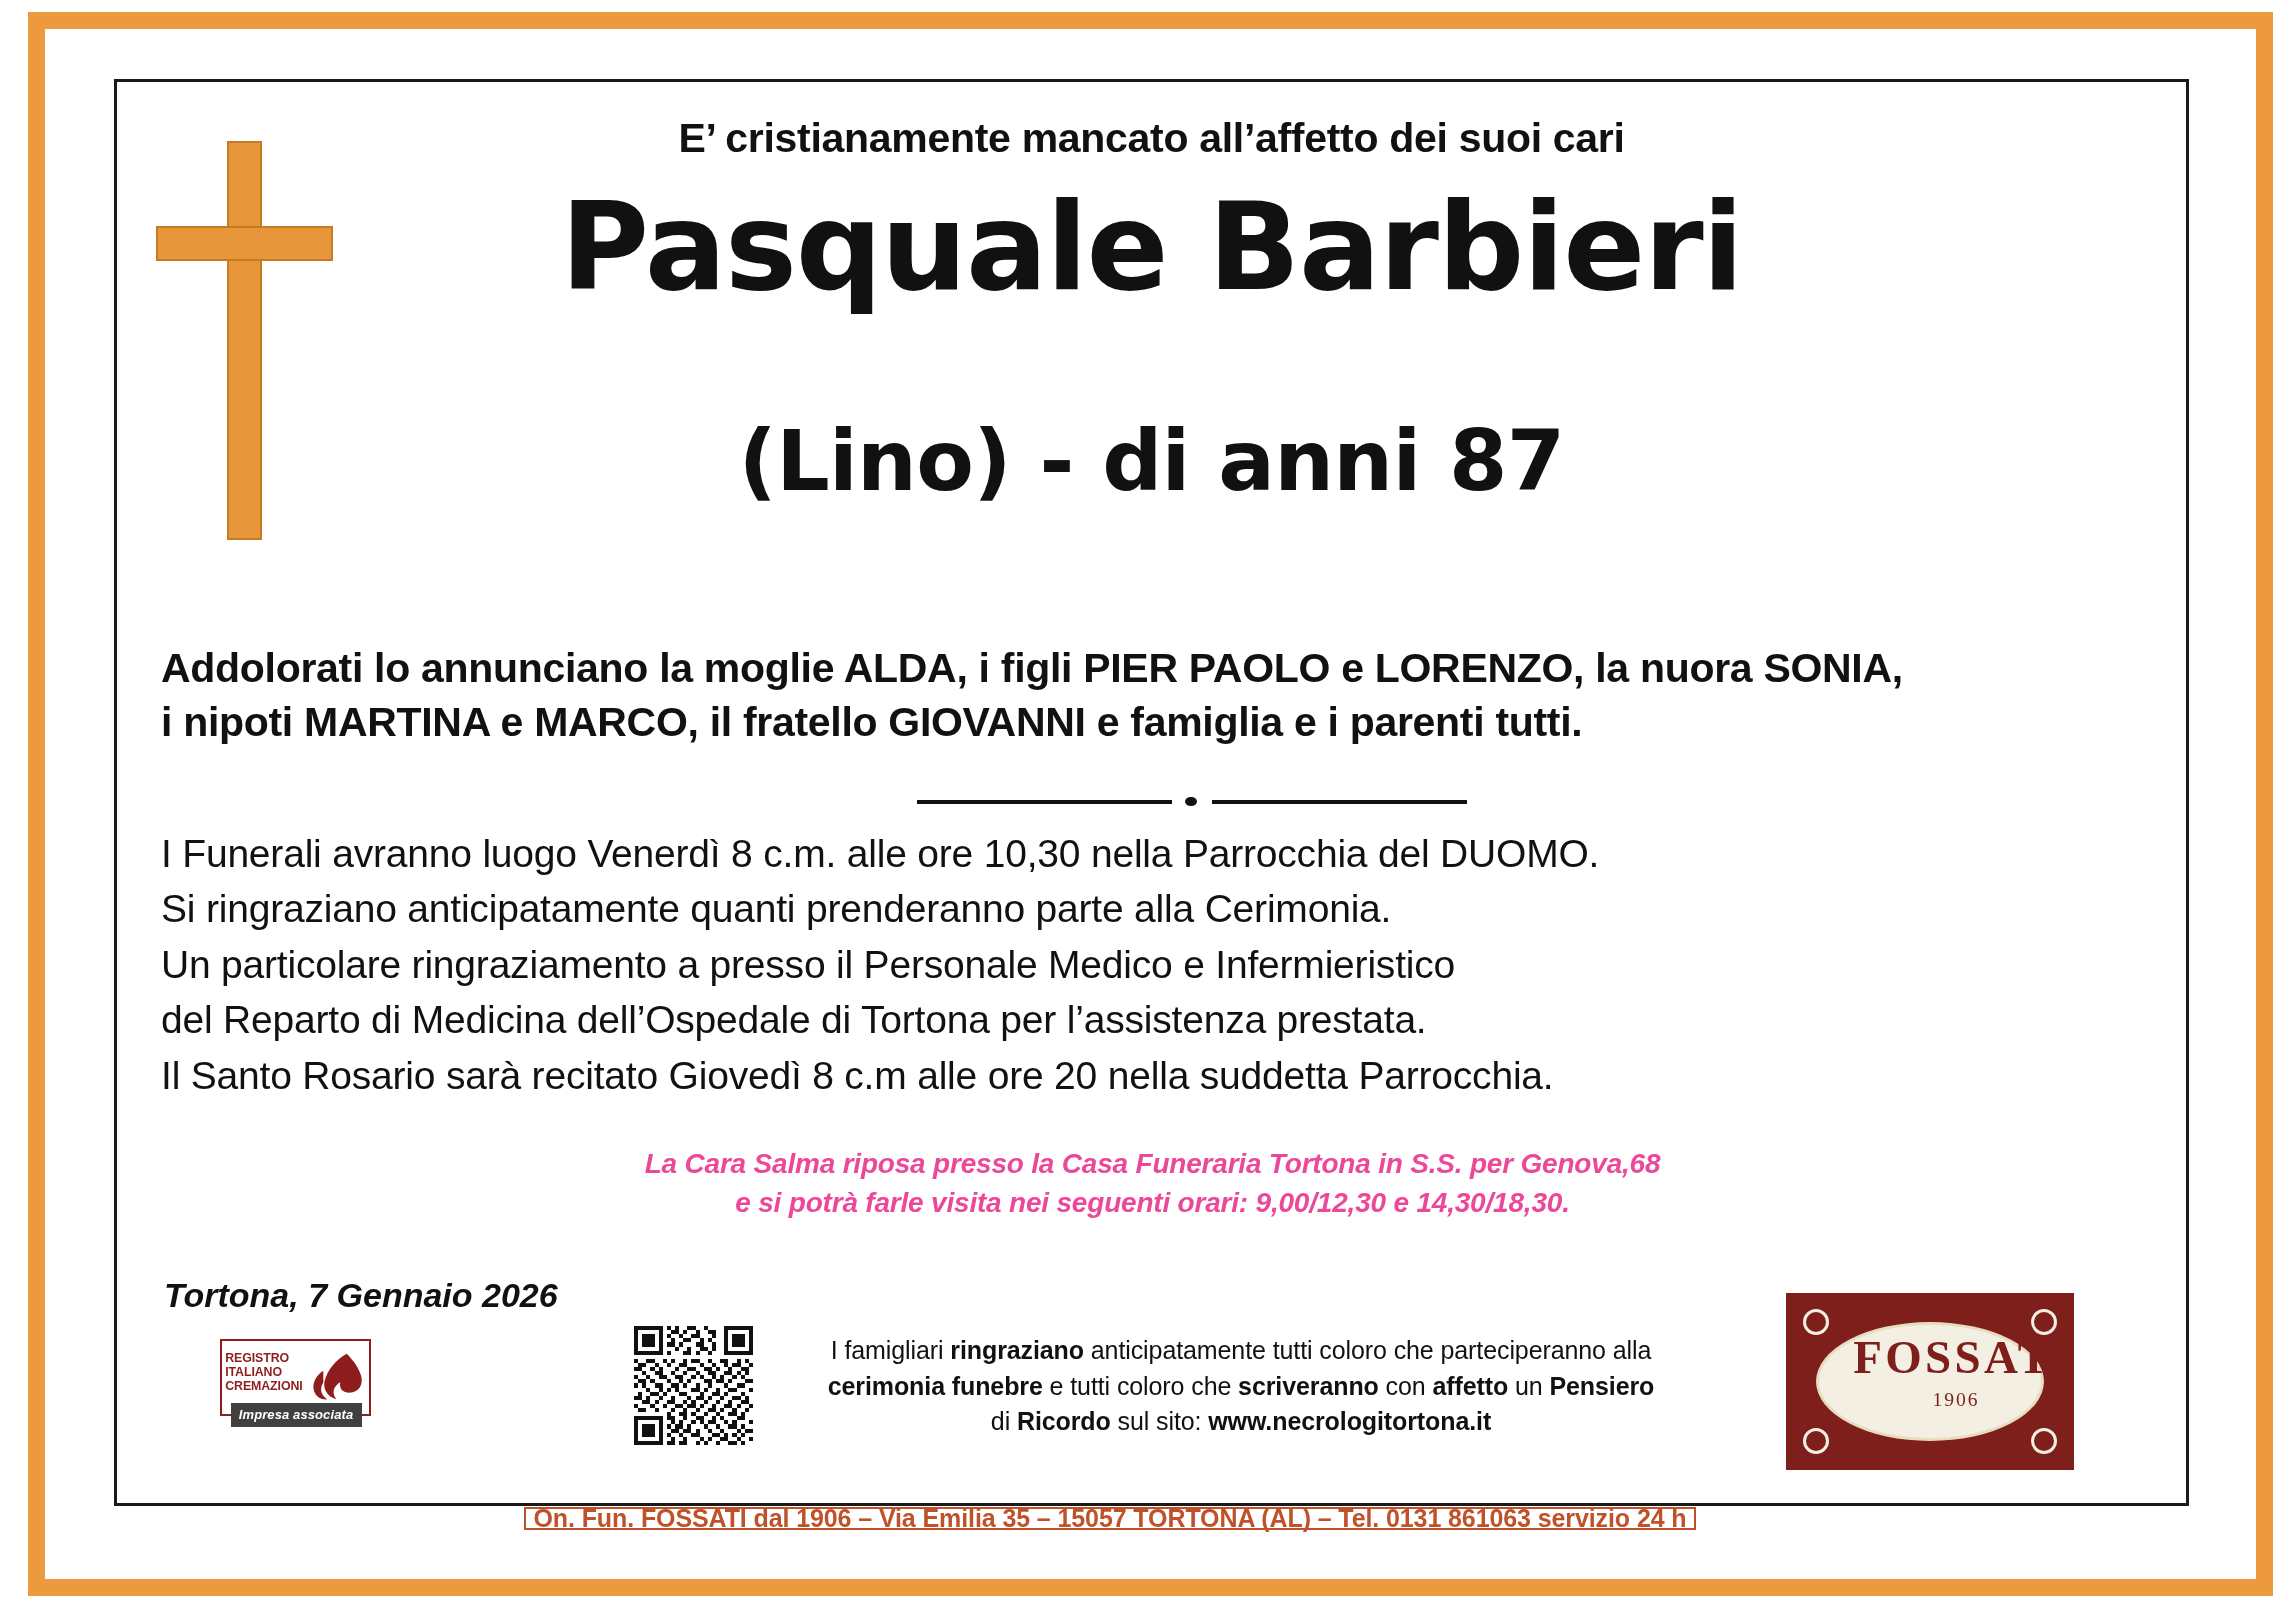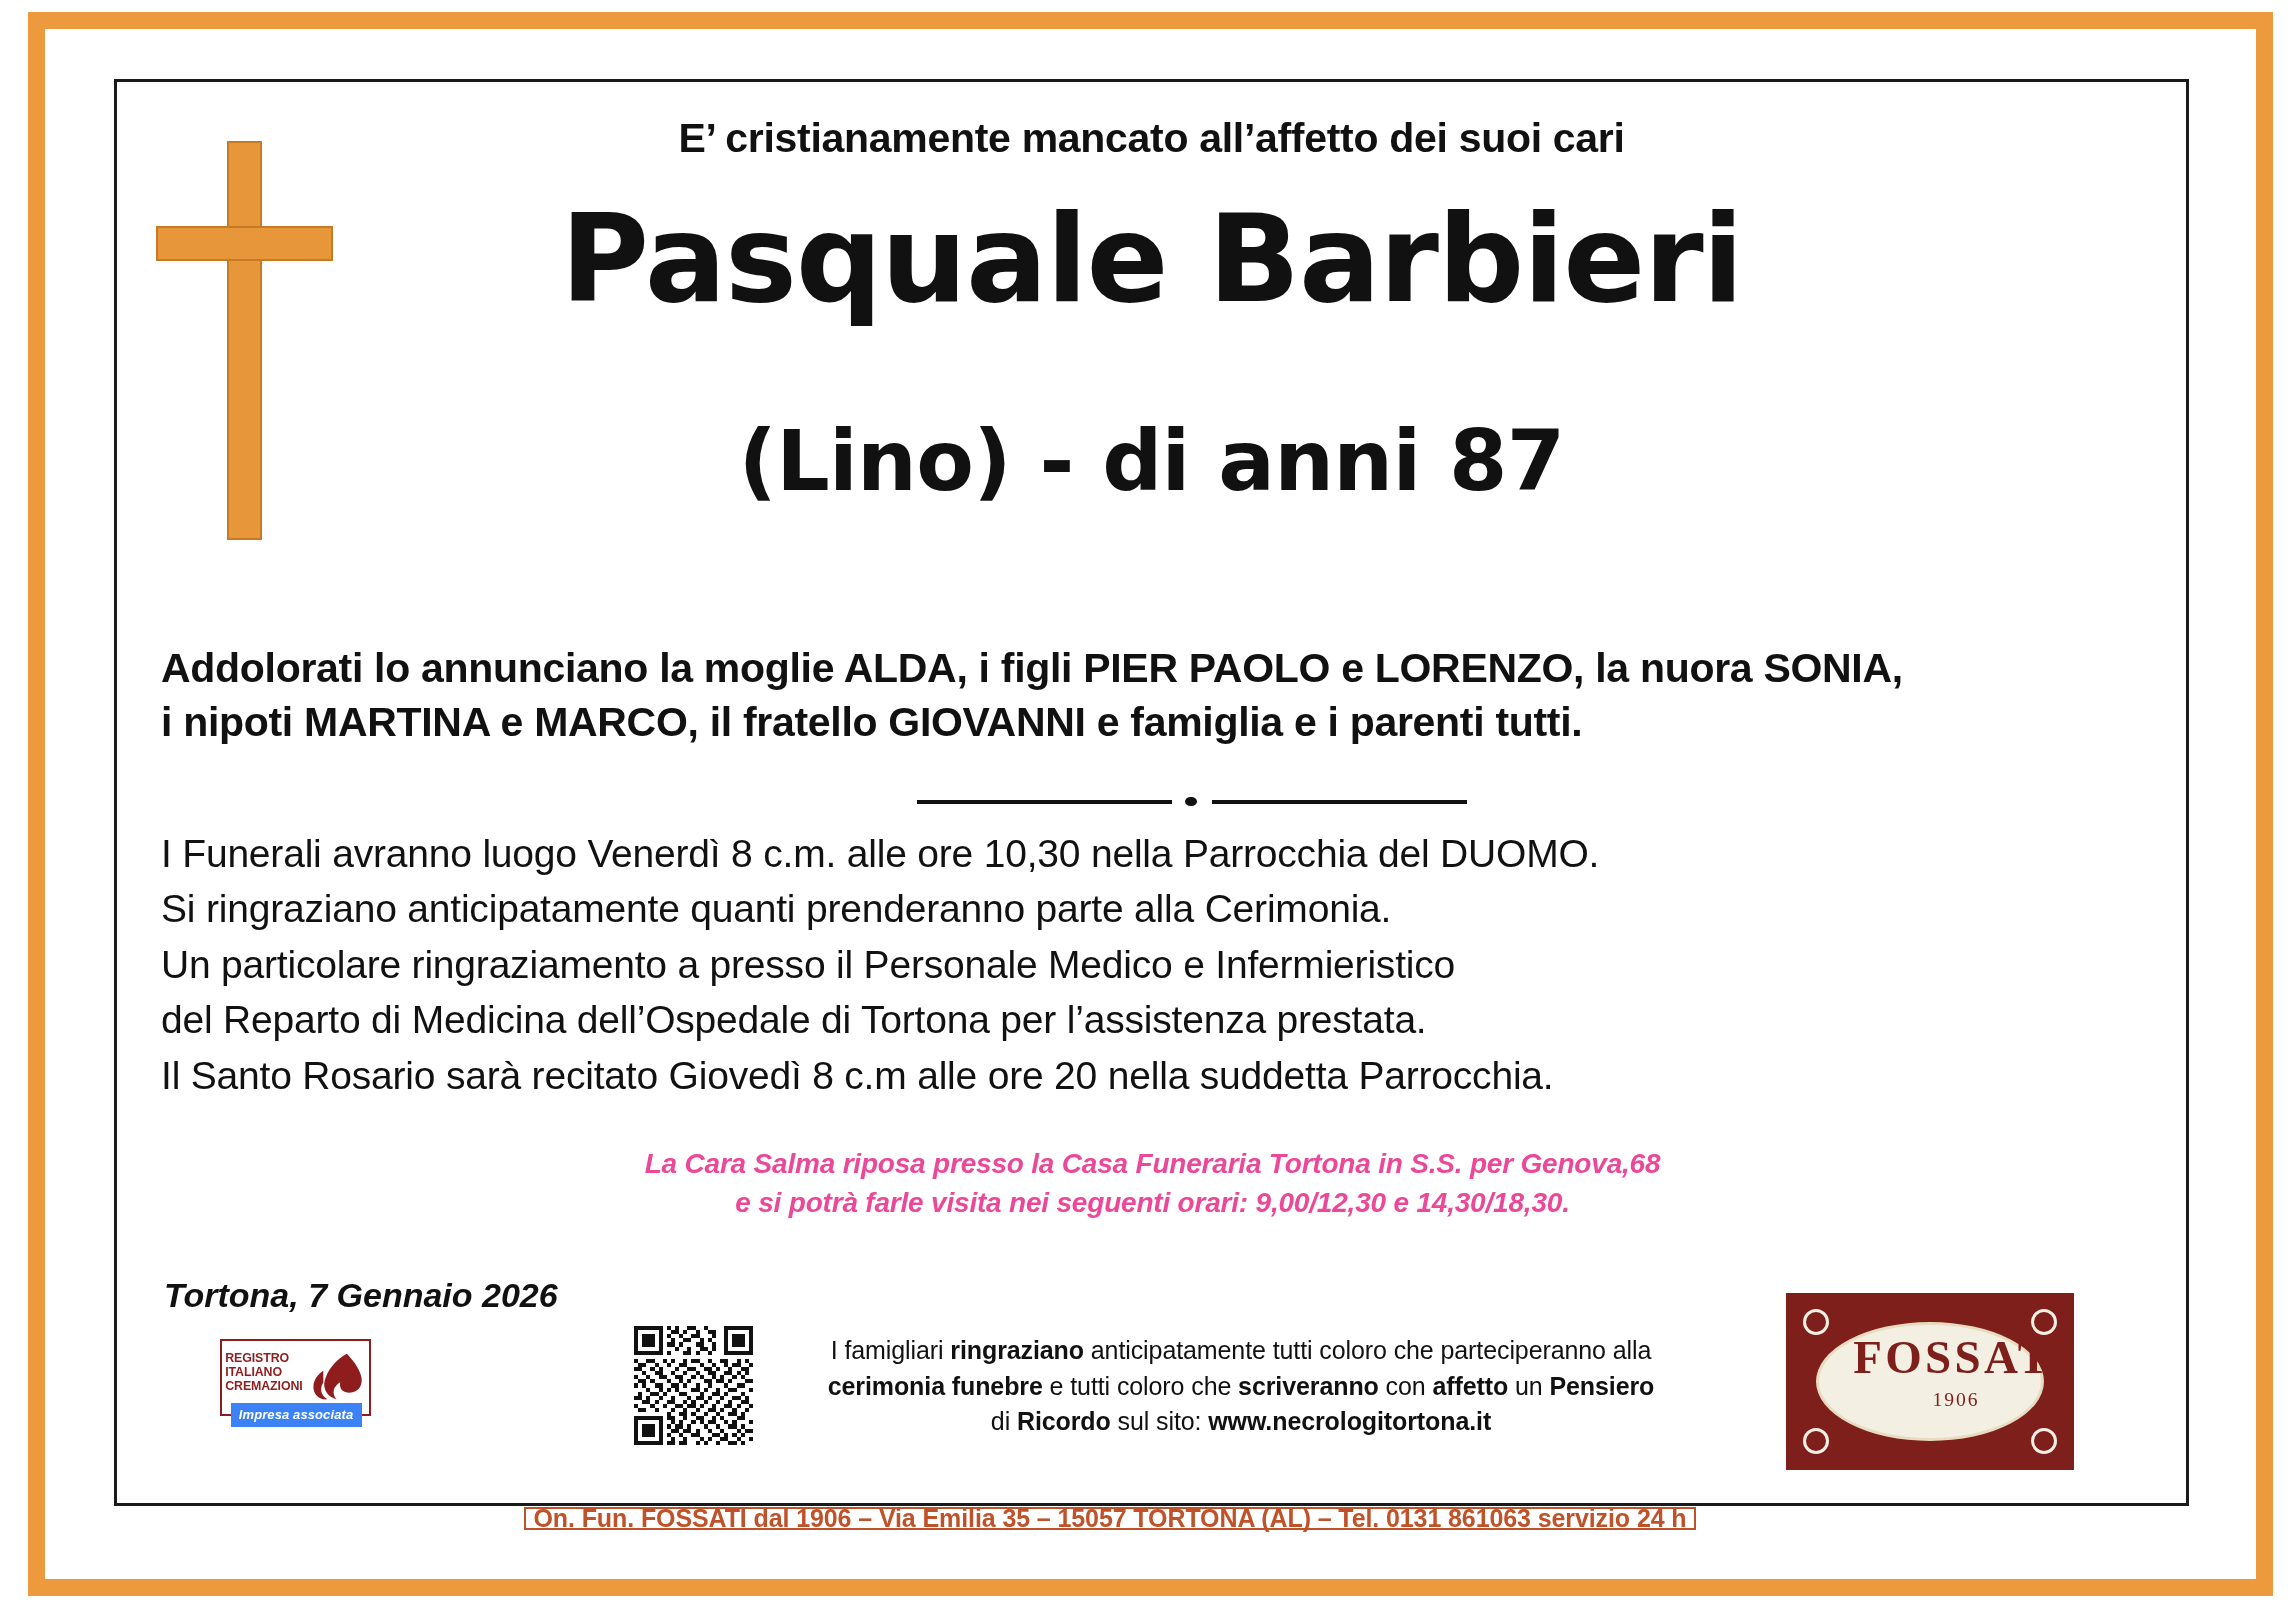--- a/index.html
+++ b/index.html
@@ -100,21 +100,20 @@
     left: 110px;
     top: 183px;
     width: 2075px;
     text-align: center;
     font-size: 121px;
     line-height: 1.08;
     font-weight: bold;
     color: #111111;
     letter-spacing: -1.3px;
     font-family: "DejaVu Sans", sans-serif;
-    margin-top: 12px;
   }
   .deceased-sub {
     position: absolute;
     left: 110px;
     top: 412px;
     width: 2075px;
     text-align: center;
     font-size: 84px;
     font-weight: bold;
     color: #111111;
@@ -238,21 +237,21 @@
     top: 11.8px;
     width: 56px;
     height: 51px;
   }
   .cremation-logo .ribbon {
     position: absolute;
     left: 10.5px;
     top: 64px;
     width: 131px;
     height: 23.6px;
-    background: #3b82f6;
+    background: #404040;
     color: #ffffff;
     font-size: 13px;
     font-style: italic;
     font-weight: bold;
     display: flex;
     align-items: center;
     justify-content: center;
     letter-spacing: 0.1px;
   }
 

